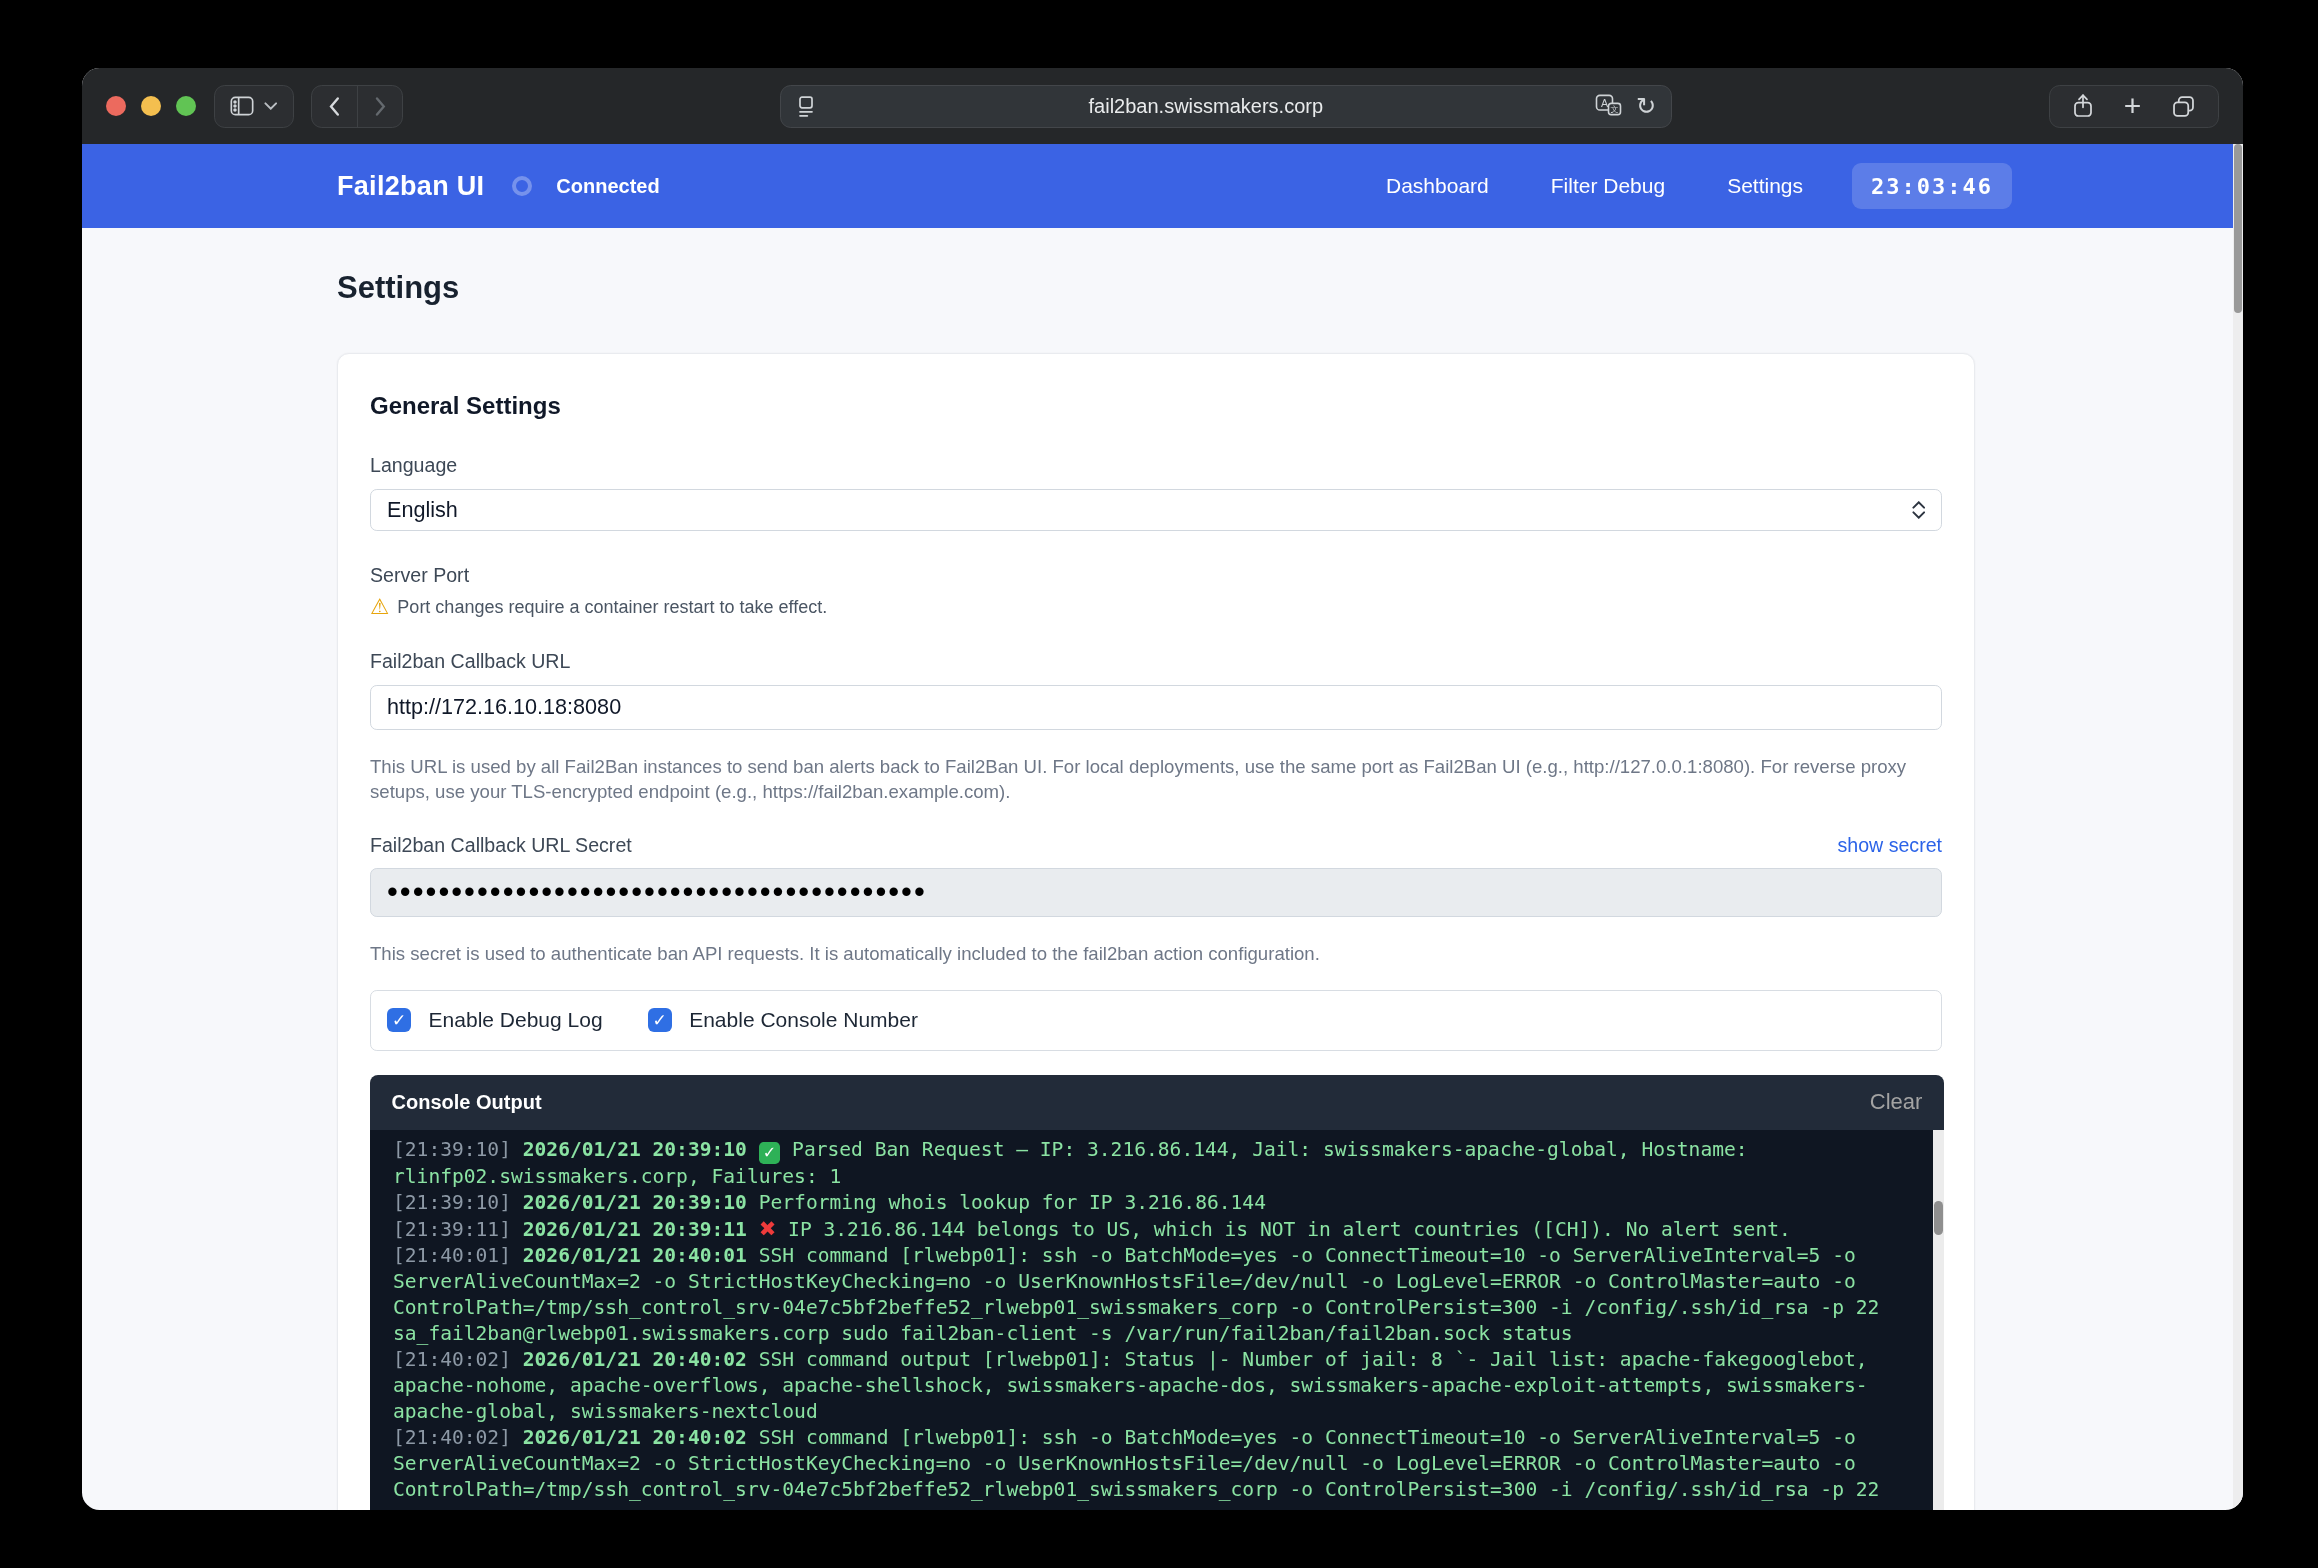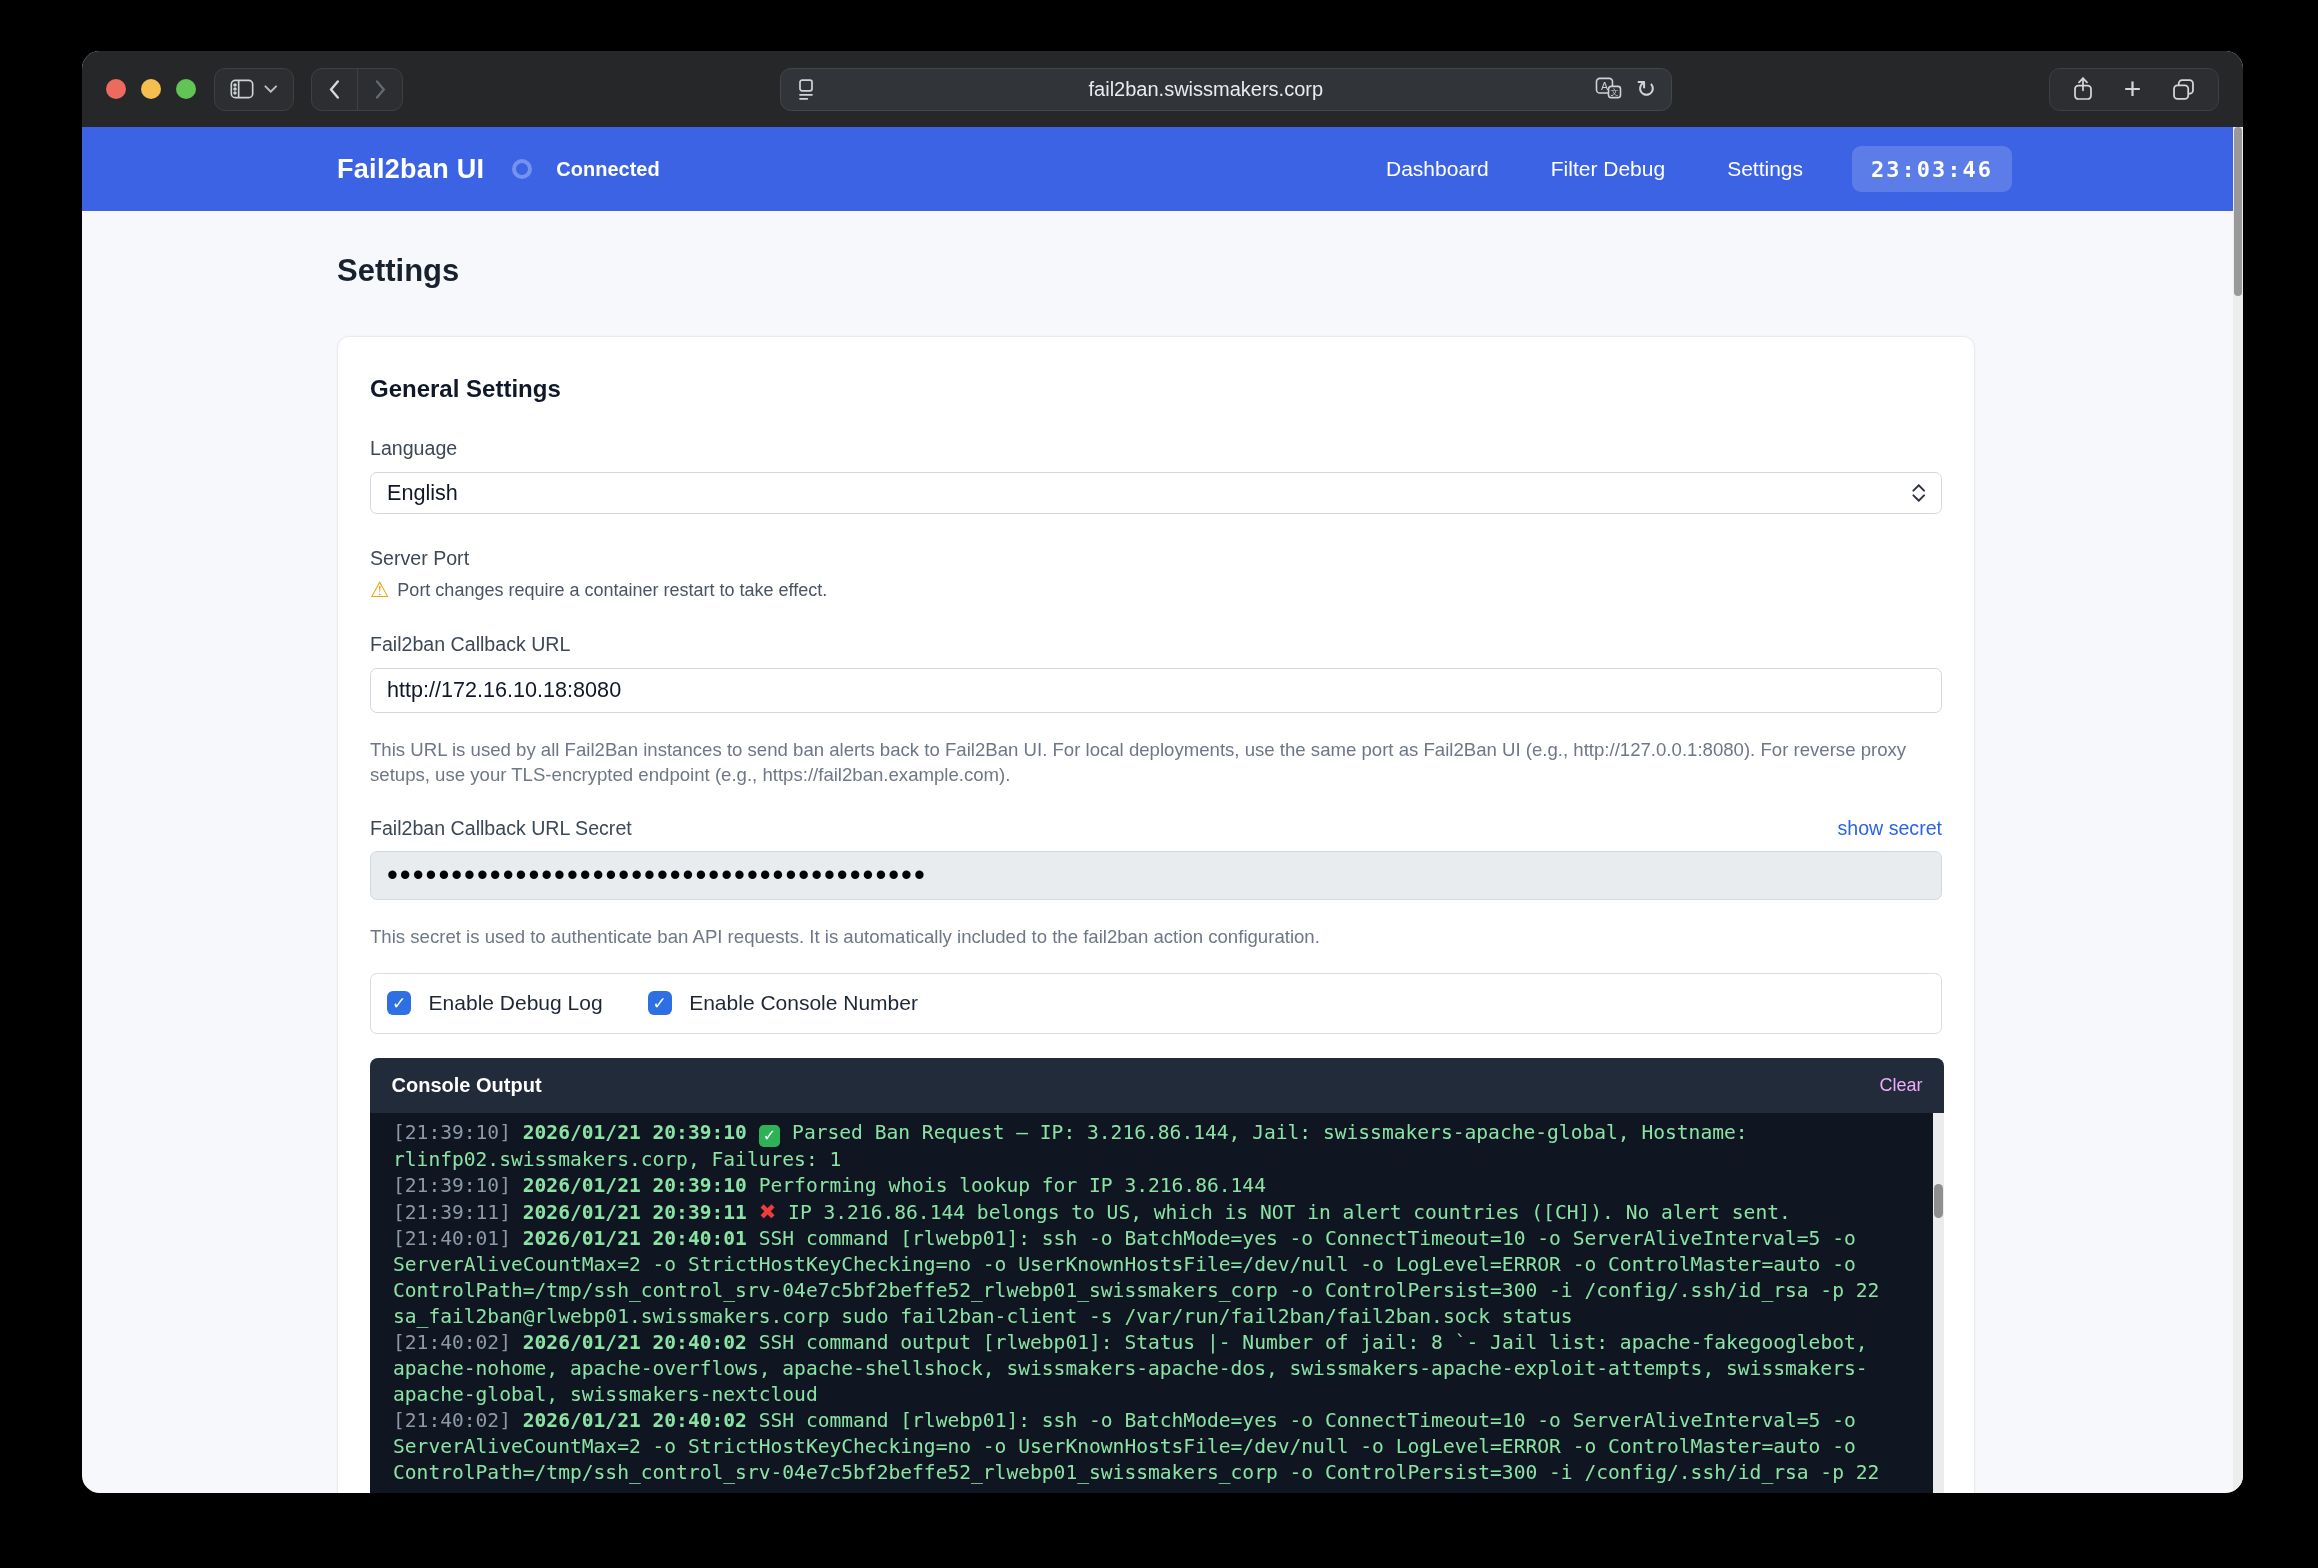--- a/index.html
+++ b/index.html
@@ -1,19 +1,19 @@
 <!DOCTYPE html>
 <html style="font-size:10.8px"><head>
 <meta charset="utf-8">
 <style>
   * { margin:0; padding:0; box-sizing:border-box; }
   html,body { width:2319px; height:1569px; background:#000; font-family:"Liberation Sans", sans-serif; }
 
   
-  .window { position:absolute; left:82px; top:51px; width:2161px; height:1442px;
+  .window { position:absolute; left:82px; top:68px; width:2161px; height:1442px;
             border-radius:17.6px; overflow:hidden; background:#f7f8fb;
             display:flex; flex-direction:column; }
 
   
   .titlebar { height:76px; flex:0 0 76px; background:#252729; display:flex; align-items:center;
               padding:0 24px; gap:17.6px; position:relative; }
   .lights { display:flex; gap:15px; align-items:center; }
   .light { width:20px; height:20px; border-radius:50%; }
   .tb-btn { height:43px; background:#2c2e31; border:1.4px solid #3e4144; border-radius:10.8px;
             display:flex; align-items:center; justify-content:center; gap:9.5px; color:#cfd3d6; }
@@ -73,21 +73,21 @@
               display:flex; align-items:center; justify-content:center; font-size:17px; font-weight:700;
               font-family:"DejaVu Sans", sans-serif; }
   .toggle-label { font-size:21px; color:#1d2735; }
 
   
   .console { margin-top:24px; width:1574px; border-radius:8px 8px 0 0; overflow:hidden;
              height:459px; position:relative; }
   .console-header { height:55px; background:#222b39; display:flex; align-items:center;
                     justify-content:space-between; padding:0 21.6px; }
   .console-title { font-size:20px; font-weight:600; color:#fff; }
-  .console-clear { font-size:18px; color:#f0abfc; cursor:pointer; }
+  .console-clear { font-size:22px; color:#a3a3a3; cursor:pointer; }
   .console-body { position:absolute; top:55px; left:0; right:0; bottom:0; background:#0f1622;
                   padding:6.8px 34px 0 23px; font-family:"DejaVu Sans Mono", monospace;
                   font-size:19.6px; line-height:26px; color:#8be3a3; white-space:pre; overflow:hidden; }
   .ts { color:#8d99a6; }
   .dt { font-weight:bold; }
   .ic-ok { display:inline-block; width:21.6px; height:21.6px; background:#2eb157; border-radius:4.7px;
            color:#fff; font-size:16px; line-height:21.6px; text-align:center; vertical-align:-2.7px;
            font-family:"DejaVu Sans", sans-serif; font-weight:bold; }
   .ic-err { color:#ee3b3b; font-weight:bold; font-family:"DejaVu Sans", sans-serif; font-size:21px; }
   .console-scroll { position:absolute; top:55px; right:0; bottom:0; width:10.8px; background:#ececec; }

